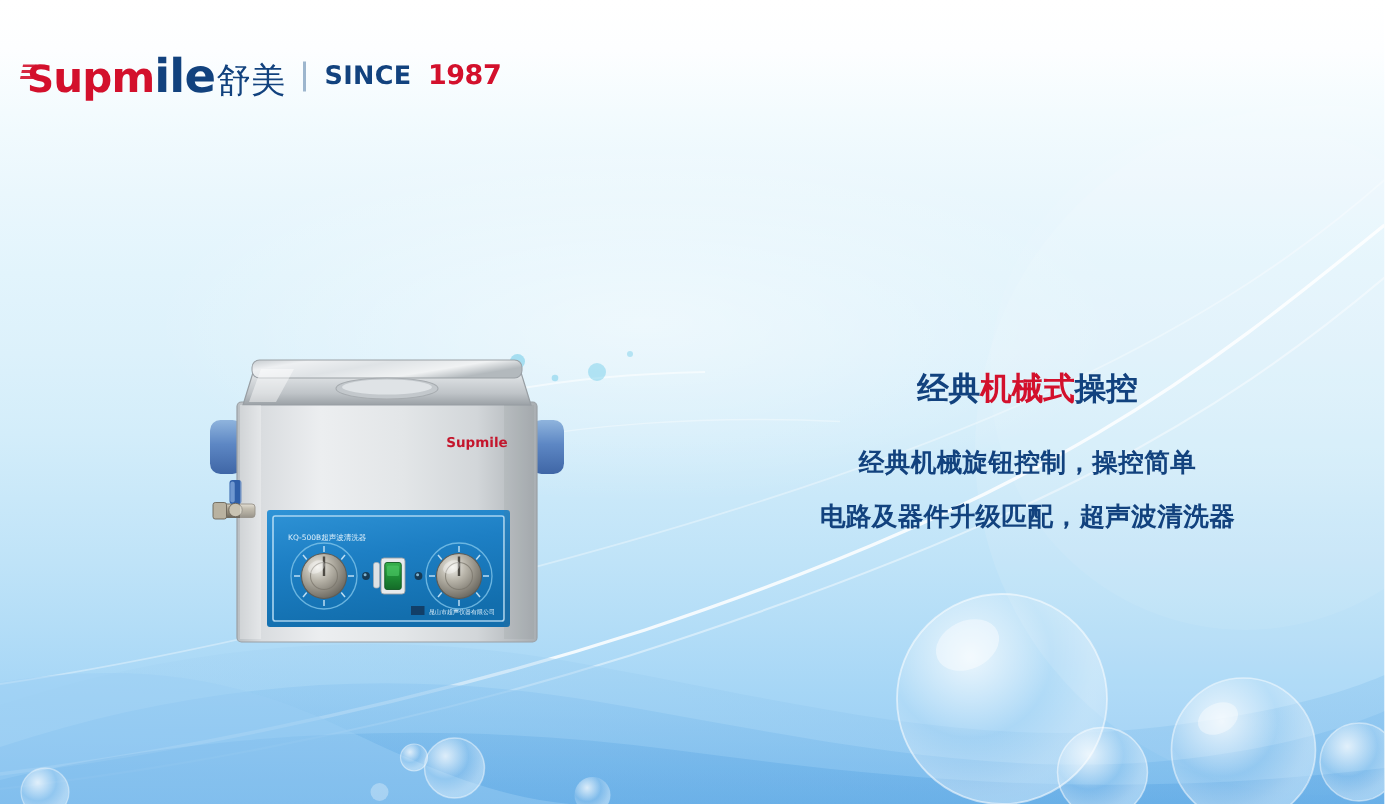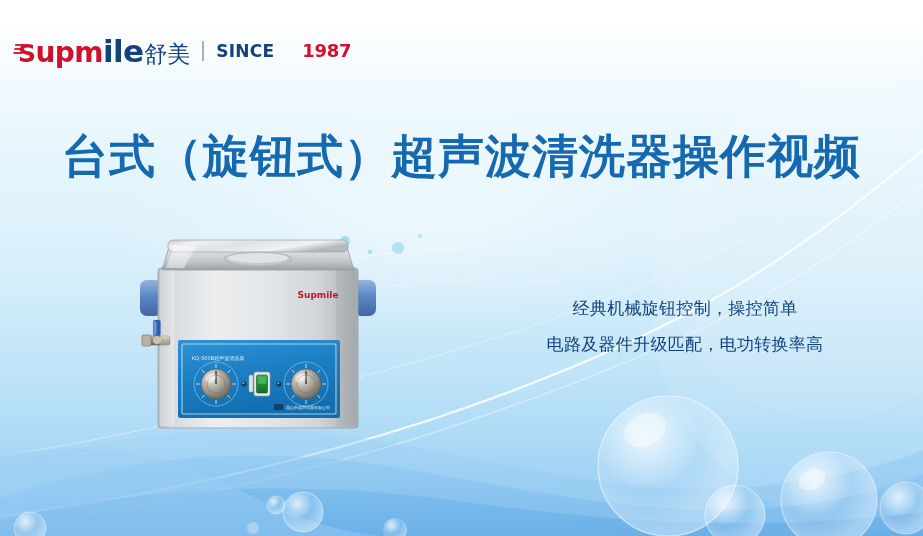--- a/index.html
+++ b/index.html
@@ -69,21 +69,21 @@
   .logo-divider{
     width:2px;height:20px;background:#9db6ce;margin:0 5px;
   }
   .logo-since{
     font-size:17px;font-weight:bold;color:#12427e;line-height:1;
     letter-spacing:0.2px;
     font-family:"DejaVu Sans","Liberation Sans",sans-serif;
   }
   .logo-year{
     font-size:18px;font-weight:bold;color:#d3102c;line-height:1;
-    margin-left:21px;letter-spacing:-0.3px;
+    margin-left:4px;letter-spacing:-0.3px;
     font-family:"DejaVu Sans","Liberation Sans",sans-serif;
   }
 
   
   .subtitle{
     position:absolute;left:0;right:0;top:76px;
     text-align:center;
     font-size:22px;font-weight:bold;line-height:1;
     white-space:nowrap;
   }
@@ -111,21 +111,21 @@
     white-space:nowrap;
   }
   .fh-blue{color:#12427e;}
   .fh-red{color:#d3102c;}
 
   .feature-list{
     position:absolute;left:455px;width:460px;top:300px;
     text-align:center;
   }
   .feature-line{
-    font-size:17px;font-weight:normal;color:#12427e;
+    font-size:17px;font-weight:bold;color:#12427e;
     line-height:1;
     margin-bottom:19px;
     white-space:nowrap;
     letter-spacing:.3px;
   }
   .feature-line:last-child{margin-bottom:0;}
 
   
   .product{position:absolute;left:140px;top:236px;width:236px;height:196px;}
   .product svg{display:block;}
@@ -217,26 +217,28 @@
         <span class="logo-sup">upm</span>
         <span class="logo-mile">ile</span>
         <span class="logo-cn">舒美</span>
     </div>
     <div class="logo-divider"></div>
     <span class="logo-since">SINCE</span>
     <span class="logo-year">1987</span>
   </div>
 
 
-  <div class="main-title">台式（旋钮式）超声波清洗器操作视频</div>
-
+
+  <div class="feature-head">
+    <span class="fh-blue">经典</span><span class="fh-red">机械式</span><span class="fh-blue">操控</span>
+  </div>
 
   <div class="feature-list">
     <div class="feature-line">经典机械旋钮控制，操控简单</div>
-    <div class="feature-line">电路及器件升级匹配，电功转换率高</div>
+    <div class="feature-line">电路及器件升级匹配，超声波清洗器</div>
   </div>
 
   <div class="product">
     <svg viewBox="0 0 236 196" xmlns="http://www.w3.org/2000/svg">
       <defs>
         <linearGradient id="steelBody" x1="0" y1="0" x2="1" y2="0">
           <stop offset="0%" stop-color="#b9bec2"></stop>
           <stop offset="8%" stop-color="#d9dcdf"></stop>
           <stop offset="28%" stop-color="#eceef0"></stop>
           <stop offset="55%" stop-color="#e3e6e8"></stop>

